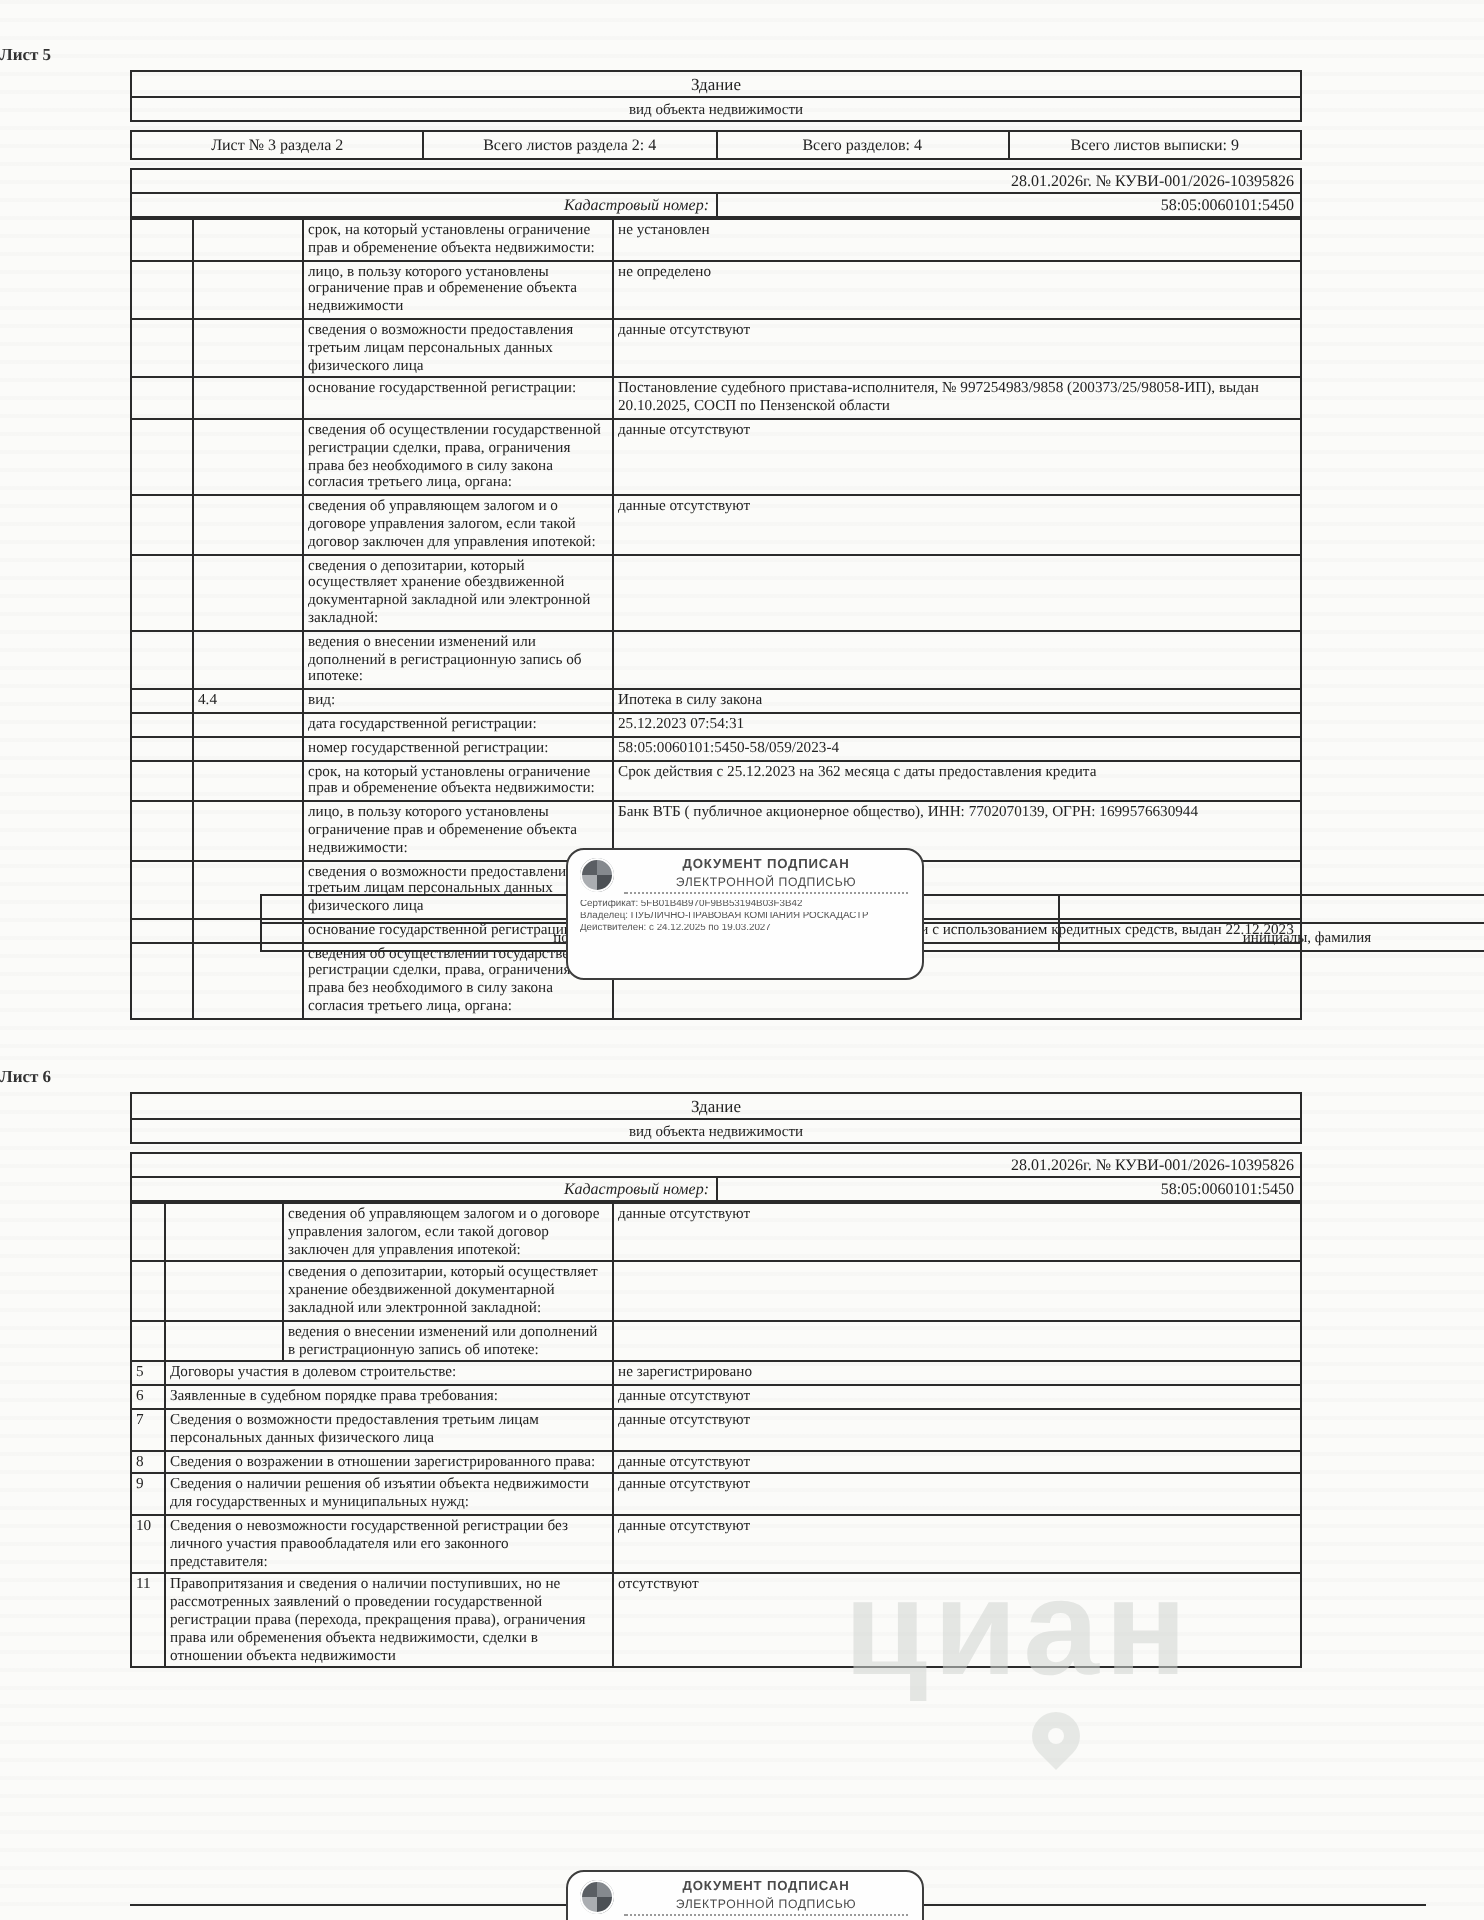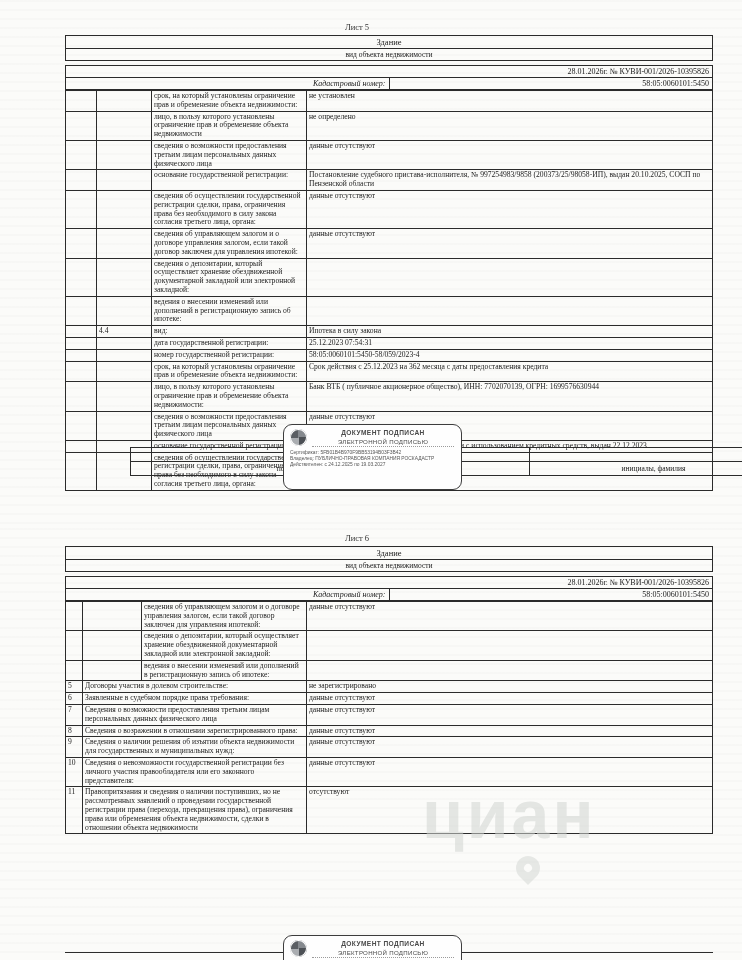--- a/index.html
+++ b/index.html
@@ -7,24 +7,24 @@
   body{
     width:742px;height:960px;overflow:hidden;position:relative;
     background:#fbfbf9;color:#222;
     font-family:"Liberation Serif",serif;
   }
   .sheet{position:relative;width:742px;overflow:visible;
     background-image:repeating-linear-gradient(180deg, rgba(0,0,0,0.015) 0 2px, transparent 2px 9px);}
   #sheet1{height:528px;}
   #sheet2{height:432px;}
 
-  .sheet-label{text-align:center;font-size:8.5px;padding:22px 28px 3px 0;color:#333;}
+  .sheet-label{text-align:left;font-size:8.5px;padding:22px 28px 3px 0;color:#333;font-weight:bold;}
   #sheet2 .sheet-label{padding-top:5px;}
 
-  table{border-collapse:collapse;table-layout:fixed;width:648px;margin-left:65px;}
+  table{border-collapse:collapse;table-layout:fixed;width:586px;margin-left:65px;}
   td{vertical-align:top;}
 
   .hdr-table td{border:1.4px solid #2b2b2b;text-align:center;padding:1px 2px;}
   .hdr-type{font-size:8.5px;}
   .hdr-caption{font-size:7.5px;}
 
   .meta-table{margin-top:4px;}
   .meta-table td{border:1.4px solid #2b2b2b;text-align:center;font-size:8px;padding:2px;}
 
   .id-table{margin-top:4px;}
@@ -81,20 +81,30 @@
     <tbody>
         <tr>
       <td class="hdr-type">Здание</td>
     </tr>
     <tr>
       <td class="hdr-caption">вид объекта недвижимости</td>
     </tr>
   </tbody>
     </table>
 
+  <table class="meta-table">
+    <tbody>
+        <tr>
+          <td>Лист № 3 раздела 2</td>
+          <td>Всего листов раздела 2: 4</td>
+          <td>Всего разделов: 4</td>
+          <td>Всего листов выписки: 9</td>
+        </tr>
+  </tbody>
+    </table>
 
   <table class="id-table">
     <tbody>
         <tr>
       <td colspan="2">28.01.2026г. № КУВИ-001/2026-10395826</td>
     </tr>
     <tr>
       <td class="cad-label">Кадастровый номер:</td>
       <td>58:05:0060101:5450</td>
     </tr>

